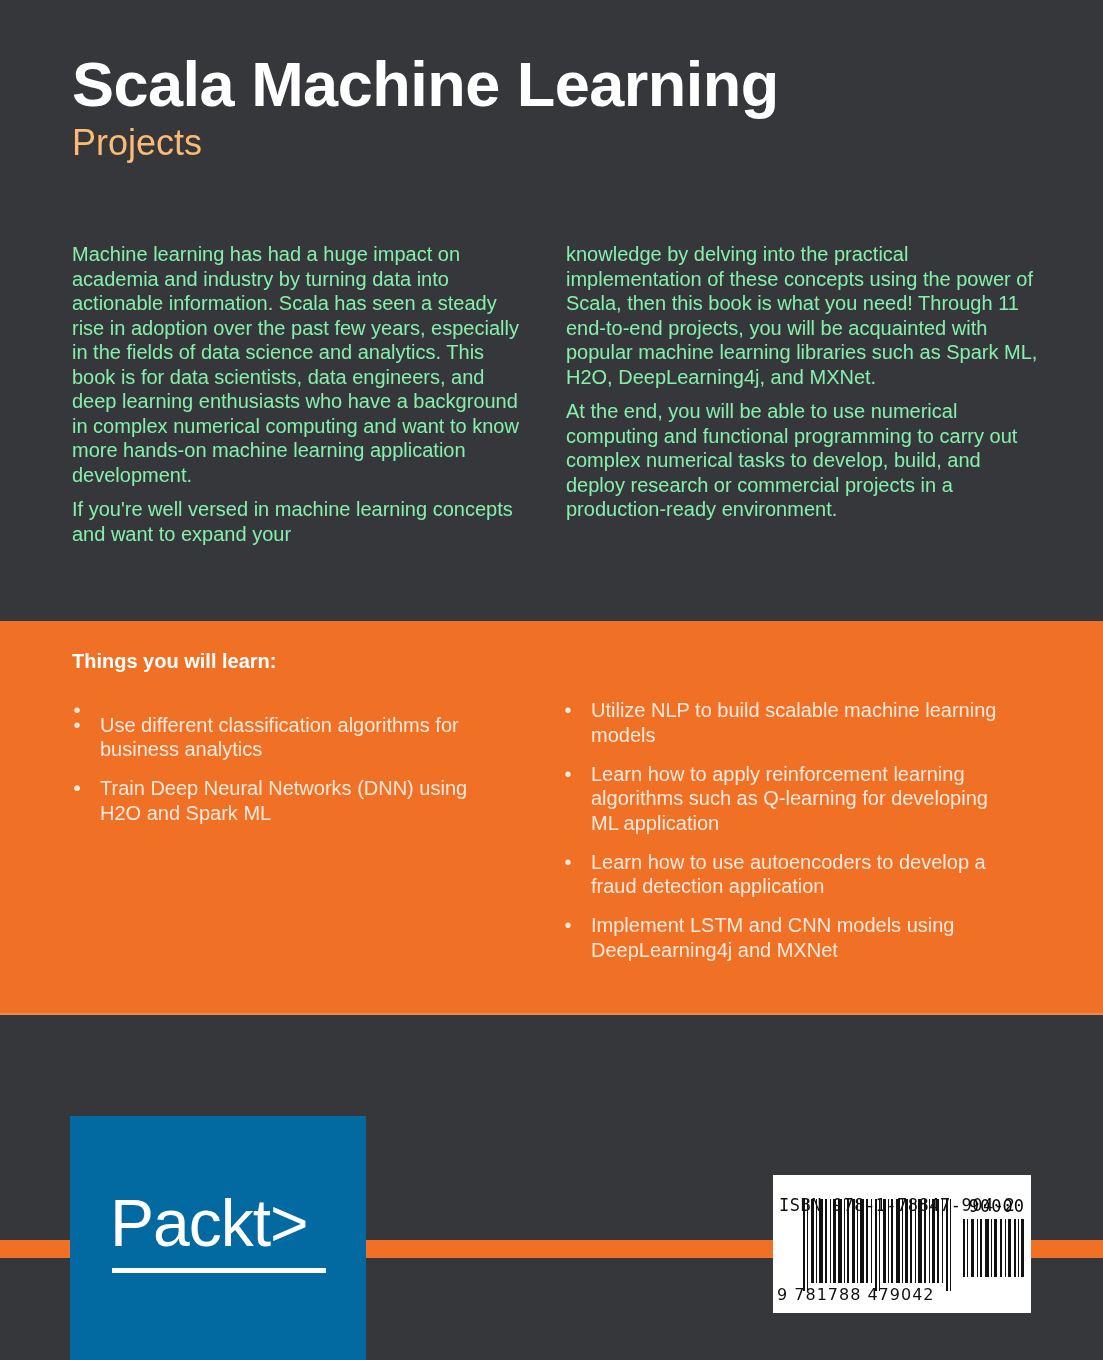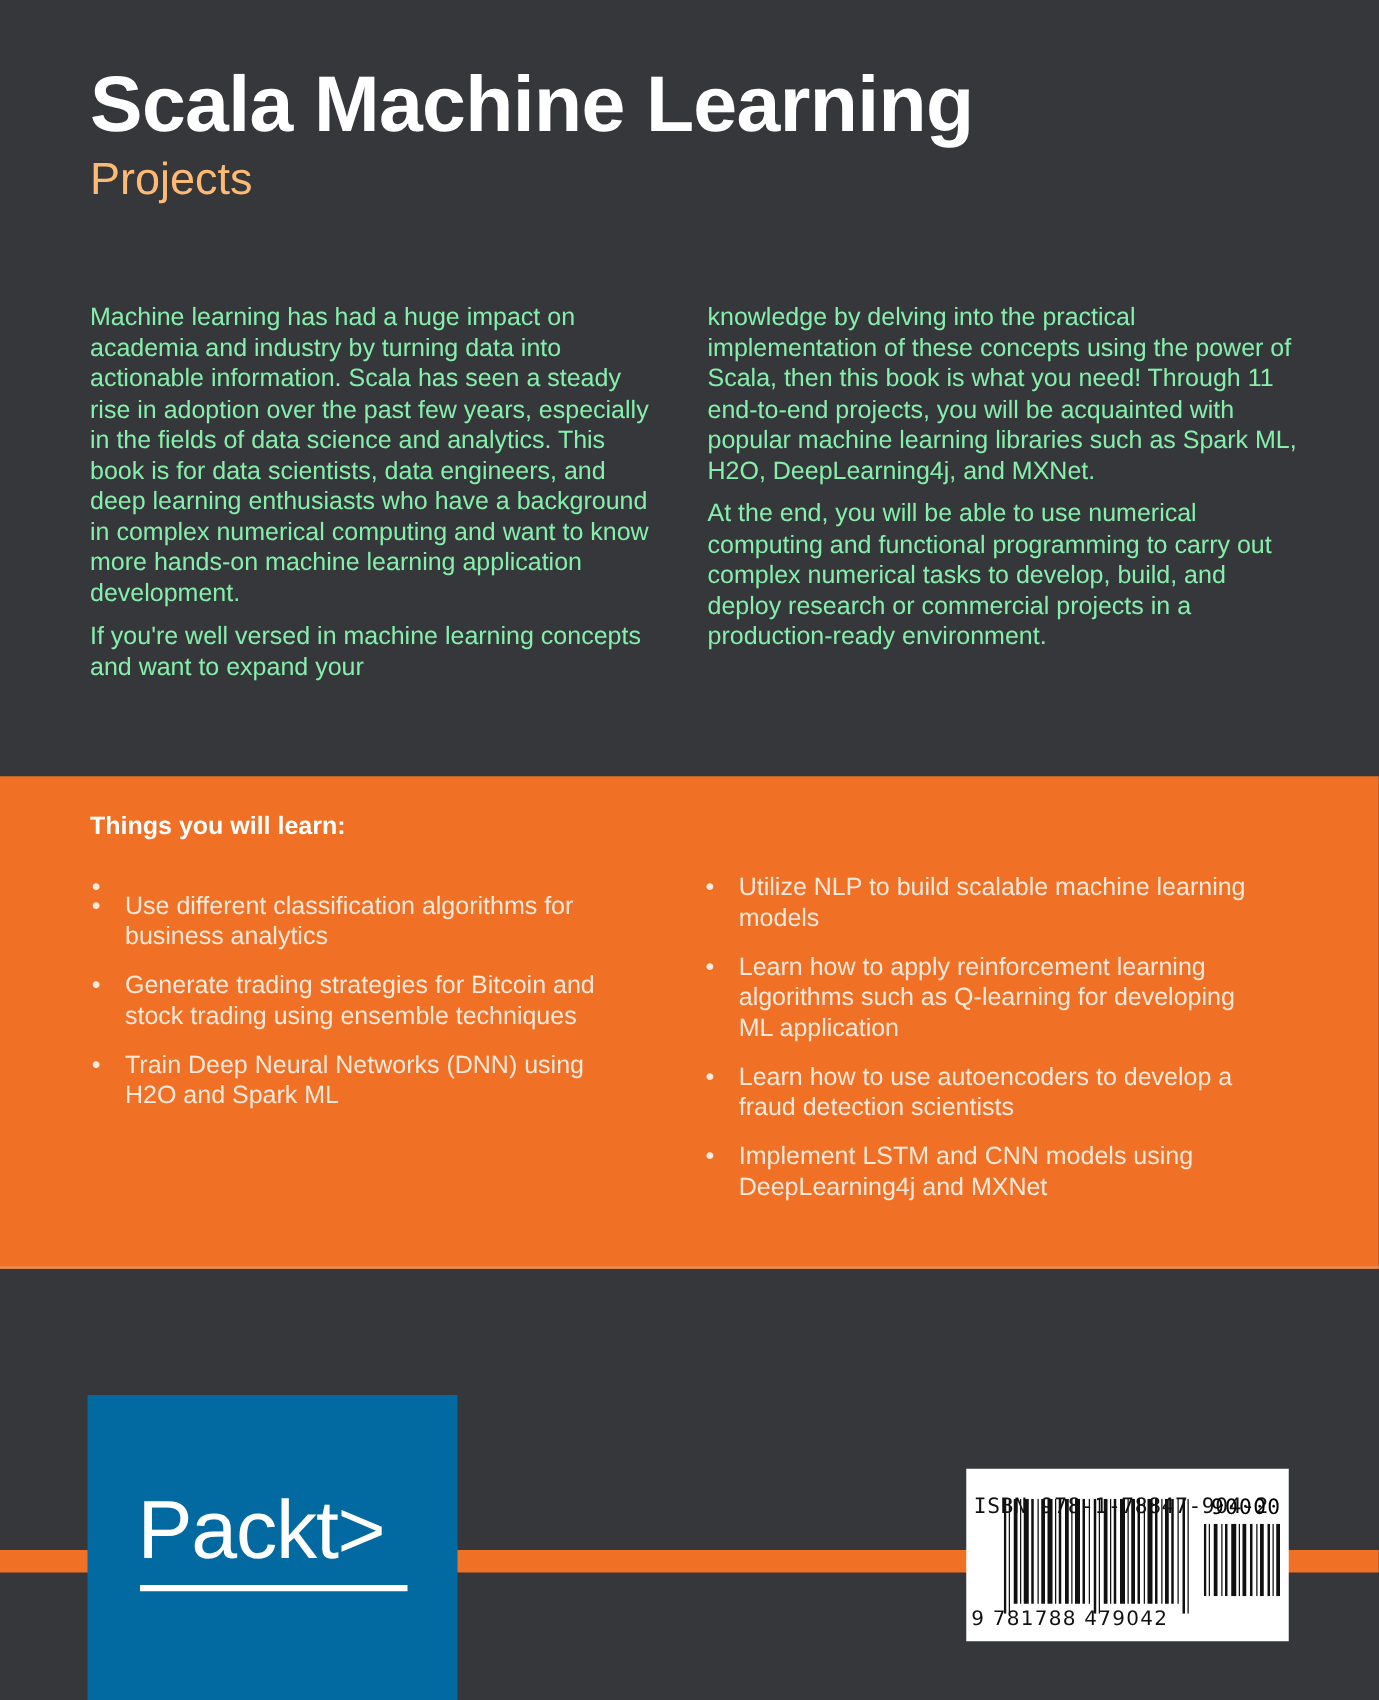--- a/index.html
+++ b/index.html
@@ -99,27 +99,27 @@
   <p>knowledge by delving into the practical implementation of these concepts using the power of Scala, then this book is what you need! Through 11 end-to-end projects, you will be acquainted with popular machine learning libraries such as Spark ML, H2O, DeepLearning4j, and MXNet.</p>
   <p>At the end, you will be able to use numerical computing and functional programming to carry out complex numerical tasks to develop, build, and deploy research or commercial projects in a production-ready environment.</p>
 </div>
 
 <div class="learn-band"></div>
 <h3 class="learn-heading">Things you will learn:</h3>
 
 <ul class="learn-list learn-left">
   <li><span class="bullet">•</span></li>
   <li><span class="bullet">•</span><span>Use different classification algorithms for business analytics</span></li>
-  <li><span class="bullet">•</span><span>Generate trading strategies for Bitcoin and stock trading using ensemble techniques</span></li>
+  <li><span class="bullet">•</span></li>
   <li><span class="bullet">•</span><span>Train Deep Neural Networks (DNN) using H2O and Spark ML</span></li>
 </ul>
 <ul class="learn-list learn-right">
   <li><span class="bullet">•</span><span>Utilize NLP to build scalable machine learning models</span></li>
   <li><span class="bullet">•</span><span>Learn how to apply reinforcement learning algorithms such as Q-learning for developing ML application</span></li>
-  <li><span class="bullet">•</span><span>Learn how to use autoencoders to develop a fraud detection scientists</span></li>
+  <li><span class="bullet">•</span><span>Learn how to use autoencoders to develop a fraud detection application</span></li>
   <li><span class="bullet">•</span><span>Implement LSTM and CNN models using DeepLearning4j and MXNet</span></li>
 </ul>
 
 <div class="stripe"></div>
 
 <div class="packt-box">
   <div class="packt-logo">Packt&gt;</div>
   <div class="packt-underline"></div>
 </div>
 

